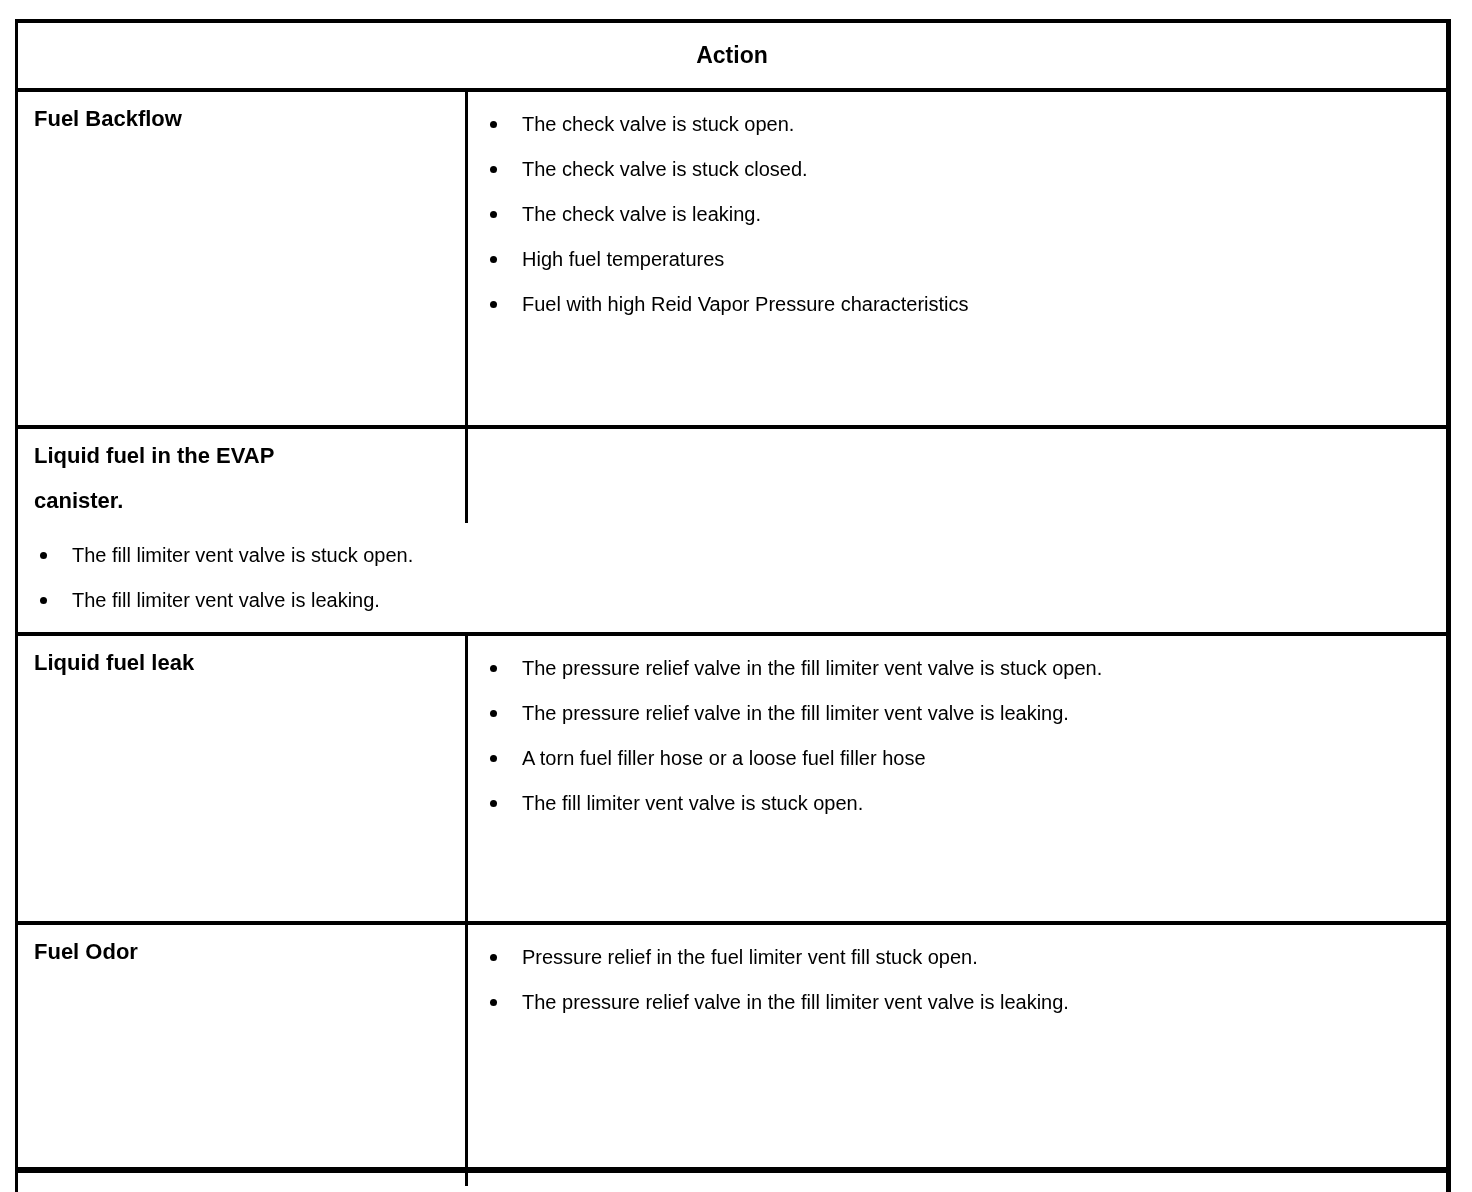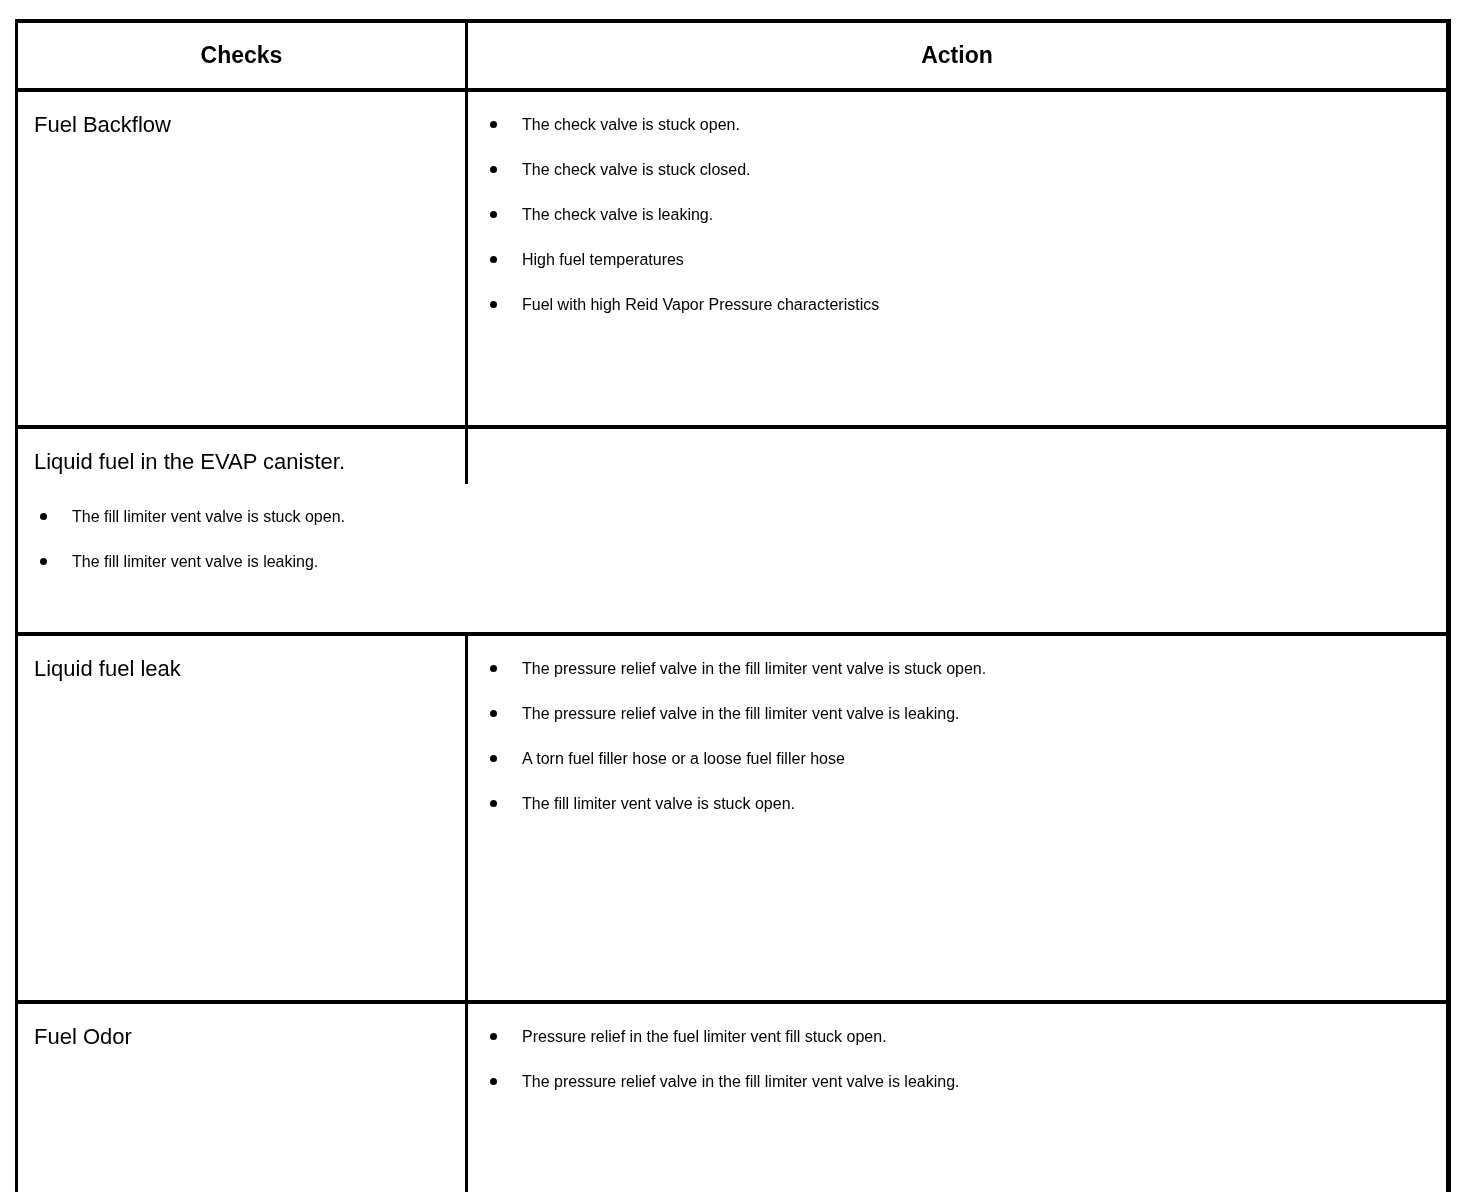--- a/index.html
+++ b/index.html
@@ -30,36 +30,36 @@
   
   .thead { height: 69px; border-bottom: 4px solid #000; }
   .th {
     display: flex; align-items: center; justify-content: center;
     font-size: 23px; font-weight: bold;
   }
 
   
   .row-0 { height: 333px; }
   .row-1 { height: 207px; border-top: 4px solid #000; flex-direction: column; }
-  .row-2 { height: 368px; border-top: 4px solid #000; }
+  .row-2 { height: 289px; border-top: 4px solid #000; }
   .row-3 { height: 246px; border-top: 4px solid #000; justify-content: space-between; }
 
-  .check-cell { padding: 10px 12px 0 16px; }
+  .check-cell { padding: 4px 12px 0 16px; font-weight: bold; }
   .check-text {
     display: block;
     max-width: 320px;
     font-size: 22px;
     line-height: 45px;
   }
 
   .actions { margin: 10px 0 0 0; padding: 0; list-style: none; }
   .actions li {
     position: relative;
     padding-left: 54px;
-    font-size: 16px;
+    font-size: 20px;
     line-height: 45px;
     white-space: nowrap;
   }
   .actions li::before {
     content: "";
     position: absolute;
     left: 22px; top: 19px;
     width: 7px; height: 7px;
     border-radius: 50%;
     background: #000;
@@ -68,21 +68,20 @@
   
   .partial { height: 19px; border-top: 6px solid #000; }
 </style>
 </head>
 <body>
 
 <div class="page">
   <div class="tbl">
 
     <div class="trow thead">
-      <div class="col1 th">Checks</div>
       <div class="col2 th">Action</div>
     </div>
 
     <div id="rows">
         <div class="trow body-row row-0">
     <div class="col1 check-cell">
       <span class="check-text">Fuel Backflow</span>
     </div>
     <div class="col2 action-cell">
       <ul class="actions">

